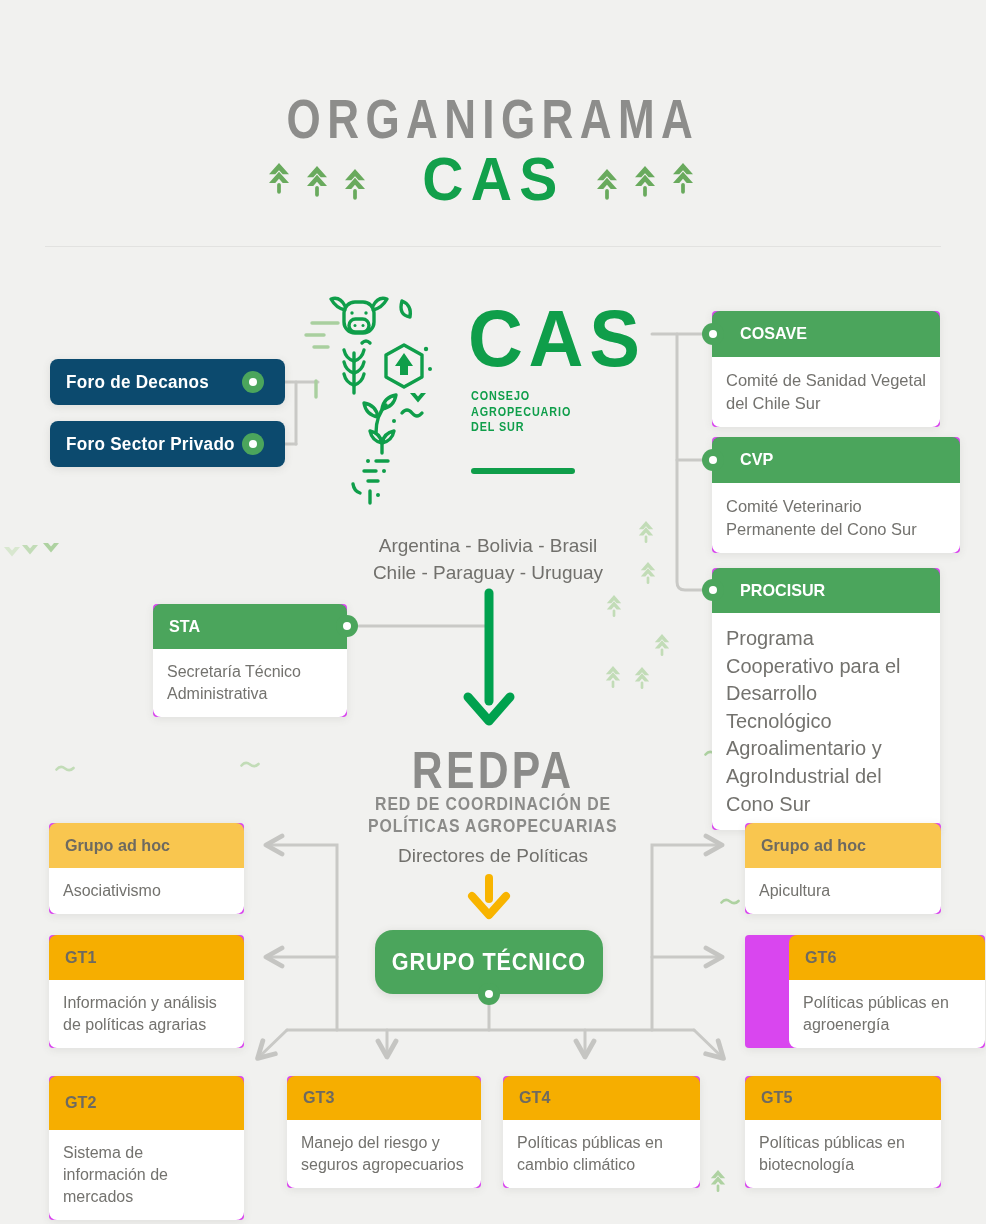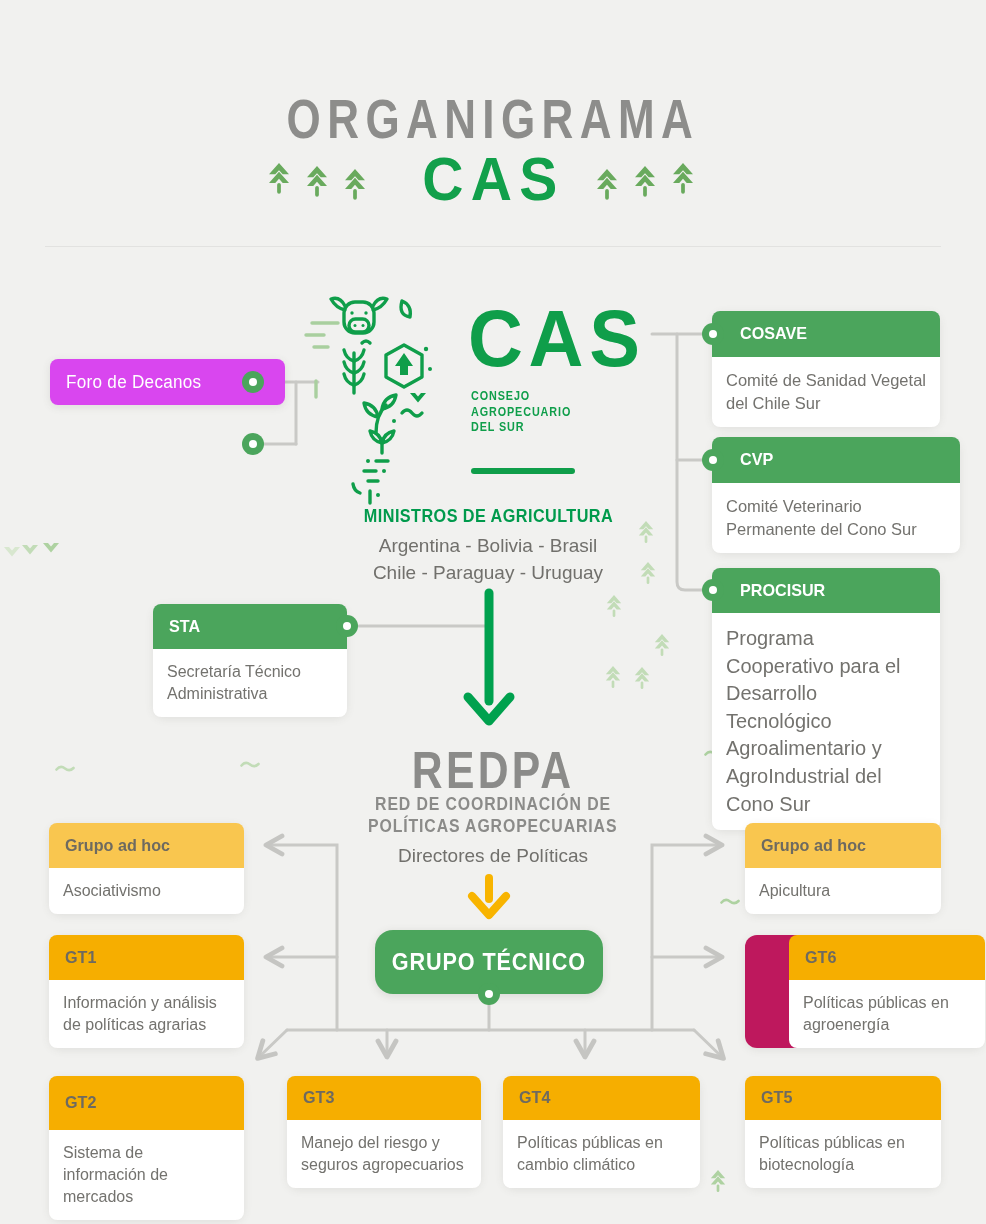--- a/index.html
+++ b/index.html
@@ -31,32 +31,32 @@
              line-height:27px;z-index:2;}
   
   .redpa{left:0;right:0;top:703px;text-align:center;font-weight:bold;font-size:52px;
          letter-spacing:4px;color:#8b8b89;z-index:2;}
   .redpa .cx{transform:scaleX(.82);}
   .redpa-sub{left:0;right:0;top:757px;text-align:center;font-weight:bold;font-size:18px;
              letter-spacing:1px;color:#8b8b89;line-height:1.22;z-index:2;}
   .redpa-sub .cx{transform:scaleX(.88);}
   .directores{left:0;right:0;top:808px;text-align:center;font-size:19px;color:#71706c;z-index:2;}
   
-  .card{position:absolute;z-index:2;border-radius:12px;background:#be185d;
+  .card{position:absolute;z-index:2;border-radius:4px;background:#d946ef;
         box-shadow:0 2px 8px rgba(80,80,70,.10);}
   .card-header{display:flex;align-items:center;height:45px;padding:0 16px;border-radius:8px 8px 0 0;
                font-weight:bold;font-size:17px;}
   .hdr-green{background:#4ba55c;color:#fff;}
   .hdr-adhoc{background:#f9c64f;color:#6e6a60;}
   .hdr-gt{background:#f6ae00;color:#6e6a60;}
   .pad-node{padding-left:28px;}
   .card-body{padding:12px 14px;font-size:16px;line-height:1.38;color:#73726e;
              border-radius:0 0 8px 8px;background:#fff;}
   .solid-box{position:absolute;z-index:2;display:flex;align-items:center;height:46px;padding:0 16px;
-             background:#d946ef;border-radius:8px;color:#fff;font-weight:normal;font-size:18px;
+             background:#0c4a6e;border-radius:8px;color:#fff;font-weight:bold;font-size:18px;
              letter-spacing:.3px;box-shadow:0 2px 8px rgba(80,80,70,.12);}
   .gt-btn{position:absolute;z-index:2;left:375px;top:893px;width:228px;height:64px;border-radius:18px;
           background:#4ba55c;color:#fff;font-weight:bold;font-size:24px;letter-spacing:1px;
           display:flex;align-items:center;justify-content:center;box-shadow:0 2px 8px rgba(80,80,70,.15);}
   
   .node{position:absolute;z-index:3;width:22px;height:22px;border-radius:50%;background:#4ba55c;}
   .node::after{content:"";position:absolute;left:50%;top:50%;width:8px;height:8px;border-radius:50%;
                background:#fff;transform:translate(-50%,-50%);}
   svg.layer{position:absolute;left:0;top:0;z-index:1;pointer-events:none;}
   svg.decor{z-index:0;}
@@ -218,30 +218,30 @@
   <div class="abs logo-cas">
     <span class="cxl" style="transform:scaleX(.95)">CAS</span>
   </div>
   <div class="abs logo-name">
     <span class="cxl">CONSEJO</span><br>
     <span class="cxl">AGROPECUARIO</span><br>
     <span class="cxl">DEL SUR</span>
   </div>
   <div class="abs logo-bar"></div>
 
-  <div class="abs ministros">
-    <span class="cx" style="transform:scaleX(.9)">MINISTROS DE AGRICULTURA</span>
-  </div>
   <div class="abs countries">
     <span>Argentina - Bolivia - Brasil</span><br>
     <span>Chile - Paraguay - Uruguay</span>
   </div>
 
   <div class="solid-box" style="left:50px;top:322px;width:203px;">
     <span class="cxl" style="transform:scaleX(.95)">Foro de Decanos</span>
+  </div>
+  <div class="solid-box" style="left:50px;top:384px;width:203px;">
+    <span class="cxl" style="transform:scaleX(.95)">Foro Sector Privado</span>
   </div>
 
   <div class="card" style="left:712px;top:274px;width:228px;">
     <div class="card-header hdr-green pad-node" style="height:46px">
       <span class="cxl" style="transform:scaleX(.95)">COSAVE</span>
     </div>
     <div class="card-body" style="font-size:16.5px">Comité de Sanidad Vegetal del Chile Sur</div>
   </div>
   <div class="card" style="left:712px;top:400px;width:248px;">
     <div class="card-header hdr-green pad-node" style="height:46px">

